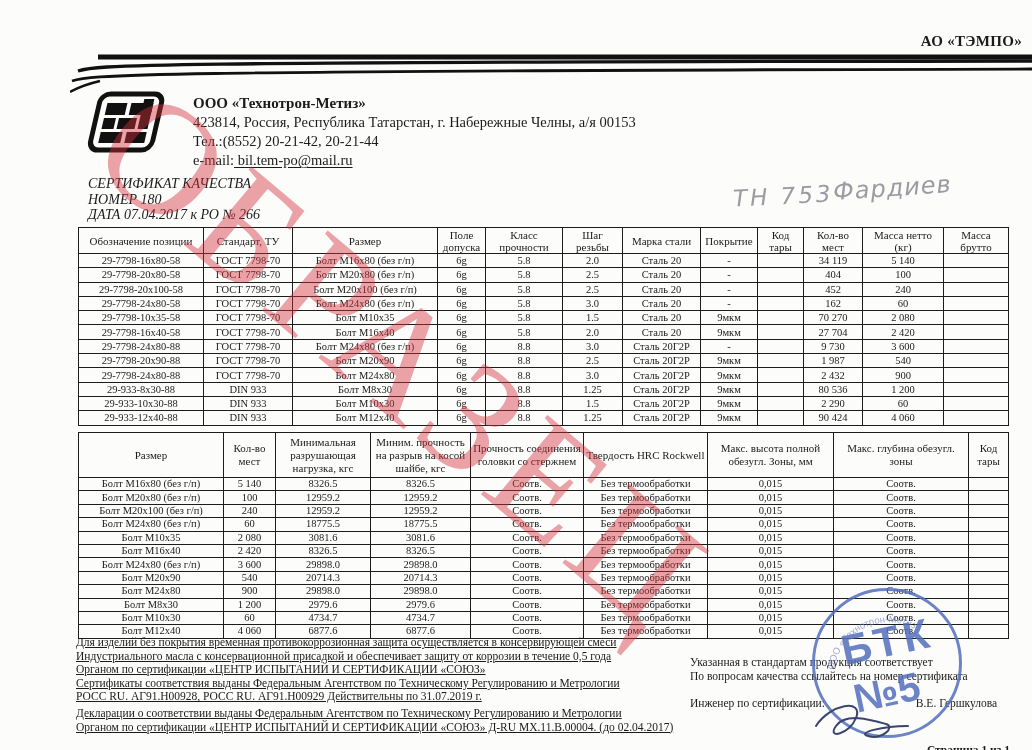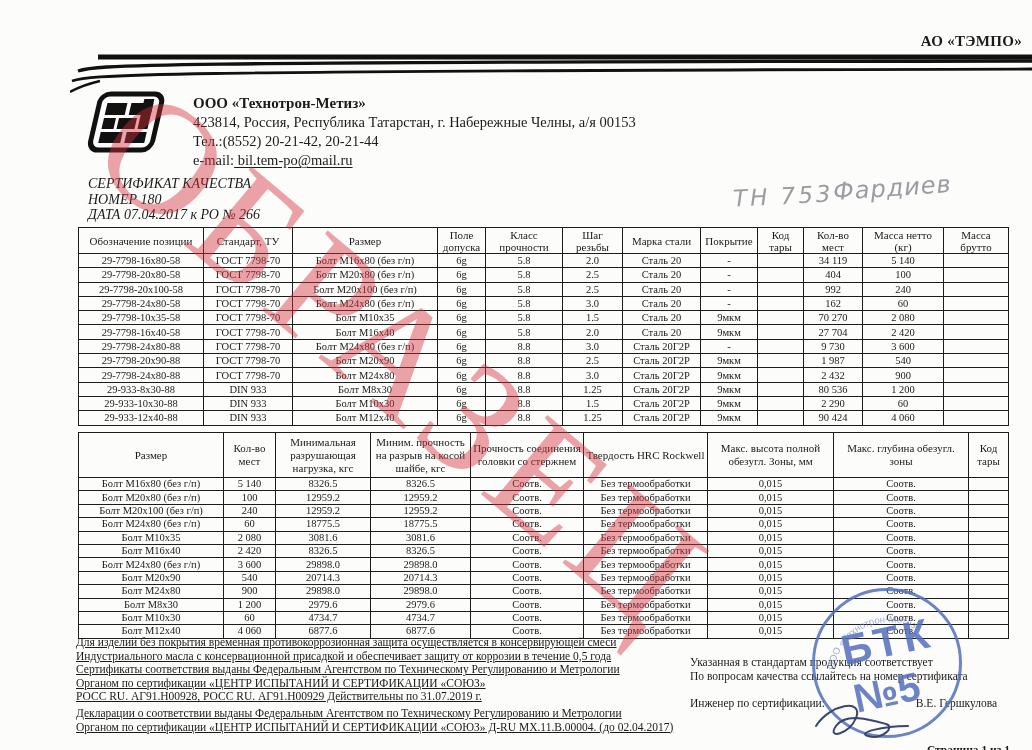--- a/index.html
+++ b/index.html
@@ -163,21 +163,21 @@
         <tr>
           <td>29-7798-20x100-58</td>
           <td>ГОСТ 7798-70</td>
           <td>Болт М20х100 (без г/п)</td>
           <td>6g</td>
           <td>5.8</td>
           <td>2.5</td>
           <td>Сталь 20</td>
           <td>-</td>
           <td></td>
-          <td>992</td>
+          <td>452</td>
           <td>240</td>
           <td></td>
         </tr>
         <tr>
           <td>29-7798-24x80-58</td>
           <td>ГОСТ 7798-70</td>
           <td>Болт М24х80 (без г/п)</td>
           <td>6g</td>
           <td>5.8</td>
           <td>3.0</td>
@@ -460,22 +460,22 @@
           <td>0,015</td>
           <td>Соотв.</td>
           <td></td>
         </tr>
       </tbody>
   </table>
 
   <div class="foot-left">
     <div>Для изделий без покрытия временная противокоррозионная защита осуществляется в консервирующей смеси</div>
     <div>Индустриального масла с консервационной присадкой и обеспечивает защиту от коррозии в течение 0,5 года</div>
+    <div>Органом по сертификации «ЦЕНТР ИСПЫТАНИЙ И СЕРТИФИКАЦИИ «СОЮЗ»</div>
     <div>Сертификаты соответствия выданы Федеральным Агентством по Техническому Регулированию и Метрологии</div>
-    <div>Органом по сертификации «ЦЕНТР ИСПЫТАНИЙ И СЕРТИФИКАЦИИ «СОЮЗ»</div>
     <div>РОСС RU. АГ91.Н00928,  РОСС RU. АГ91.Н00929 Действительны по 31.07.2019 г.</div>
     <div class="gap"></div>
     <div>Декларации о соответствии выданы Федеральным Агентством по Техническому Регулированию и Метрологии</div>
     <div>Органом по сертификации «ЦЕНТР ИСПЫТАНИЙ И СЕРТИФИКАЦИИ «СОЮЗ» Д-RU МХ.11.В.00004. (до 02.04.2017)</div>
   </div>
 
   <div class="foot-right">
     <div>Указанная в стандартам продукция соответствует</div>
     <div>По вопросам качества ссылайтесь на номер сертификата</div>
     <div class="sig-row">

